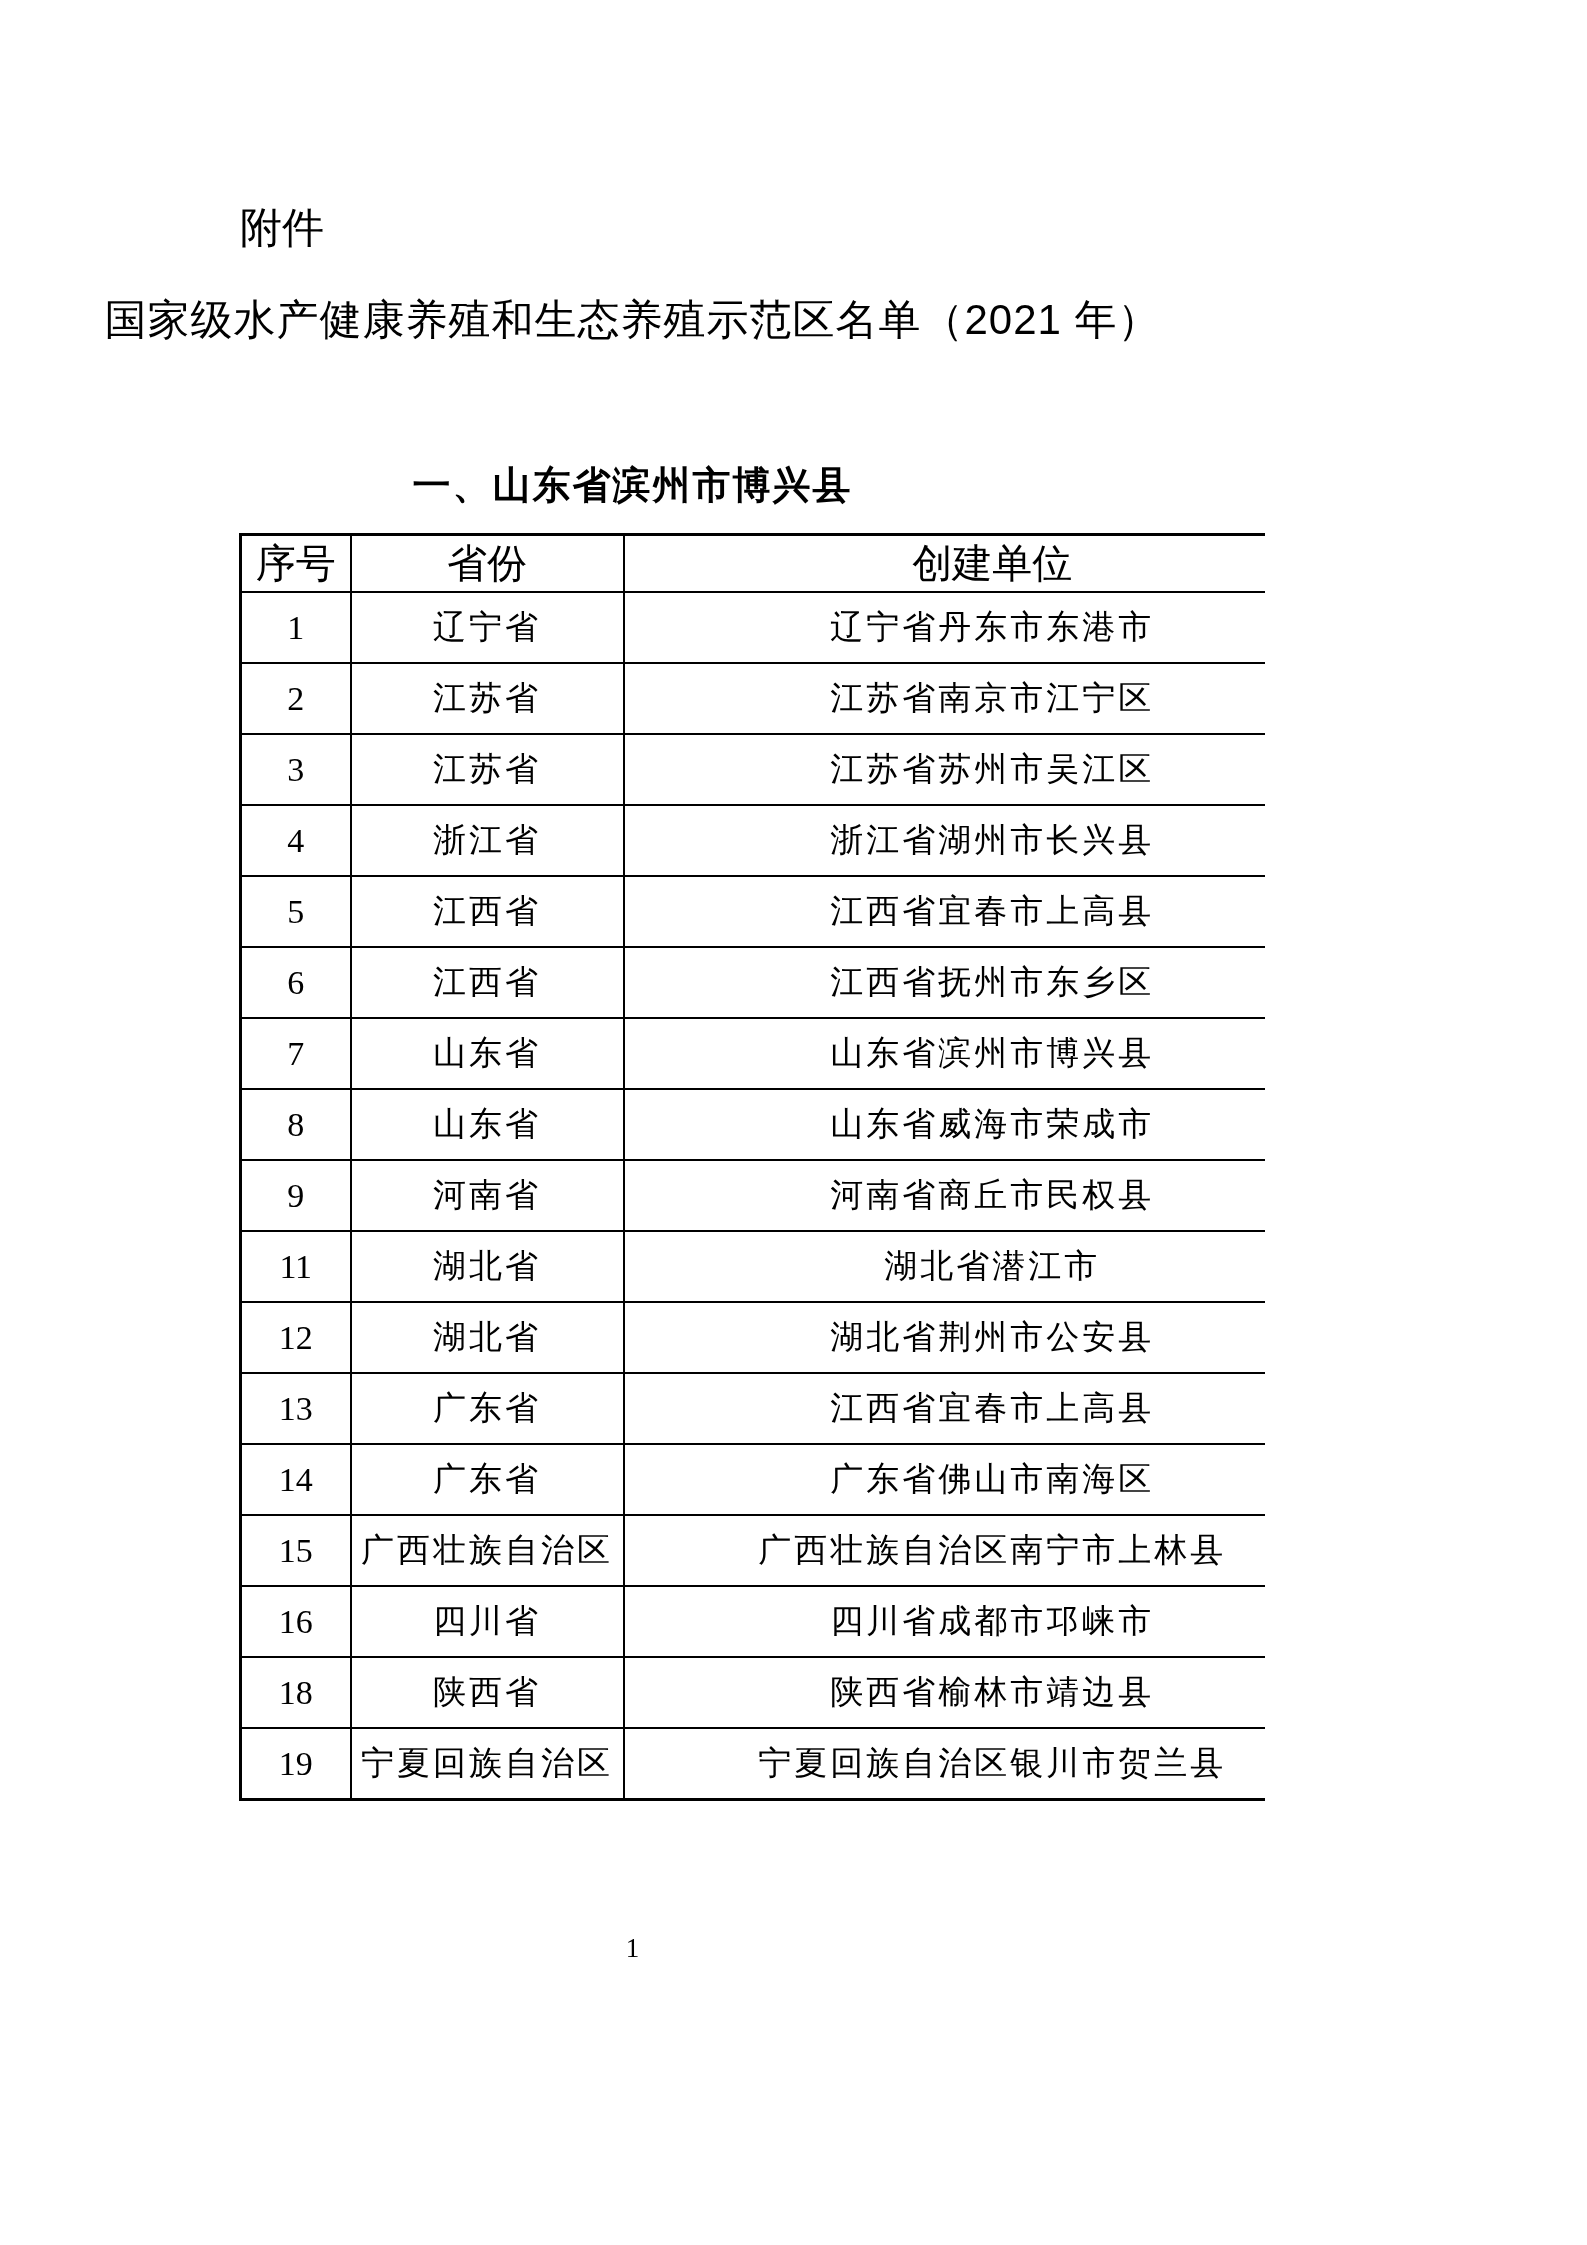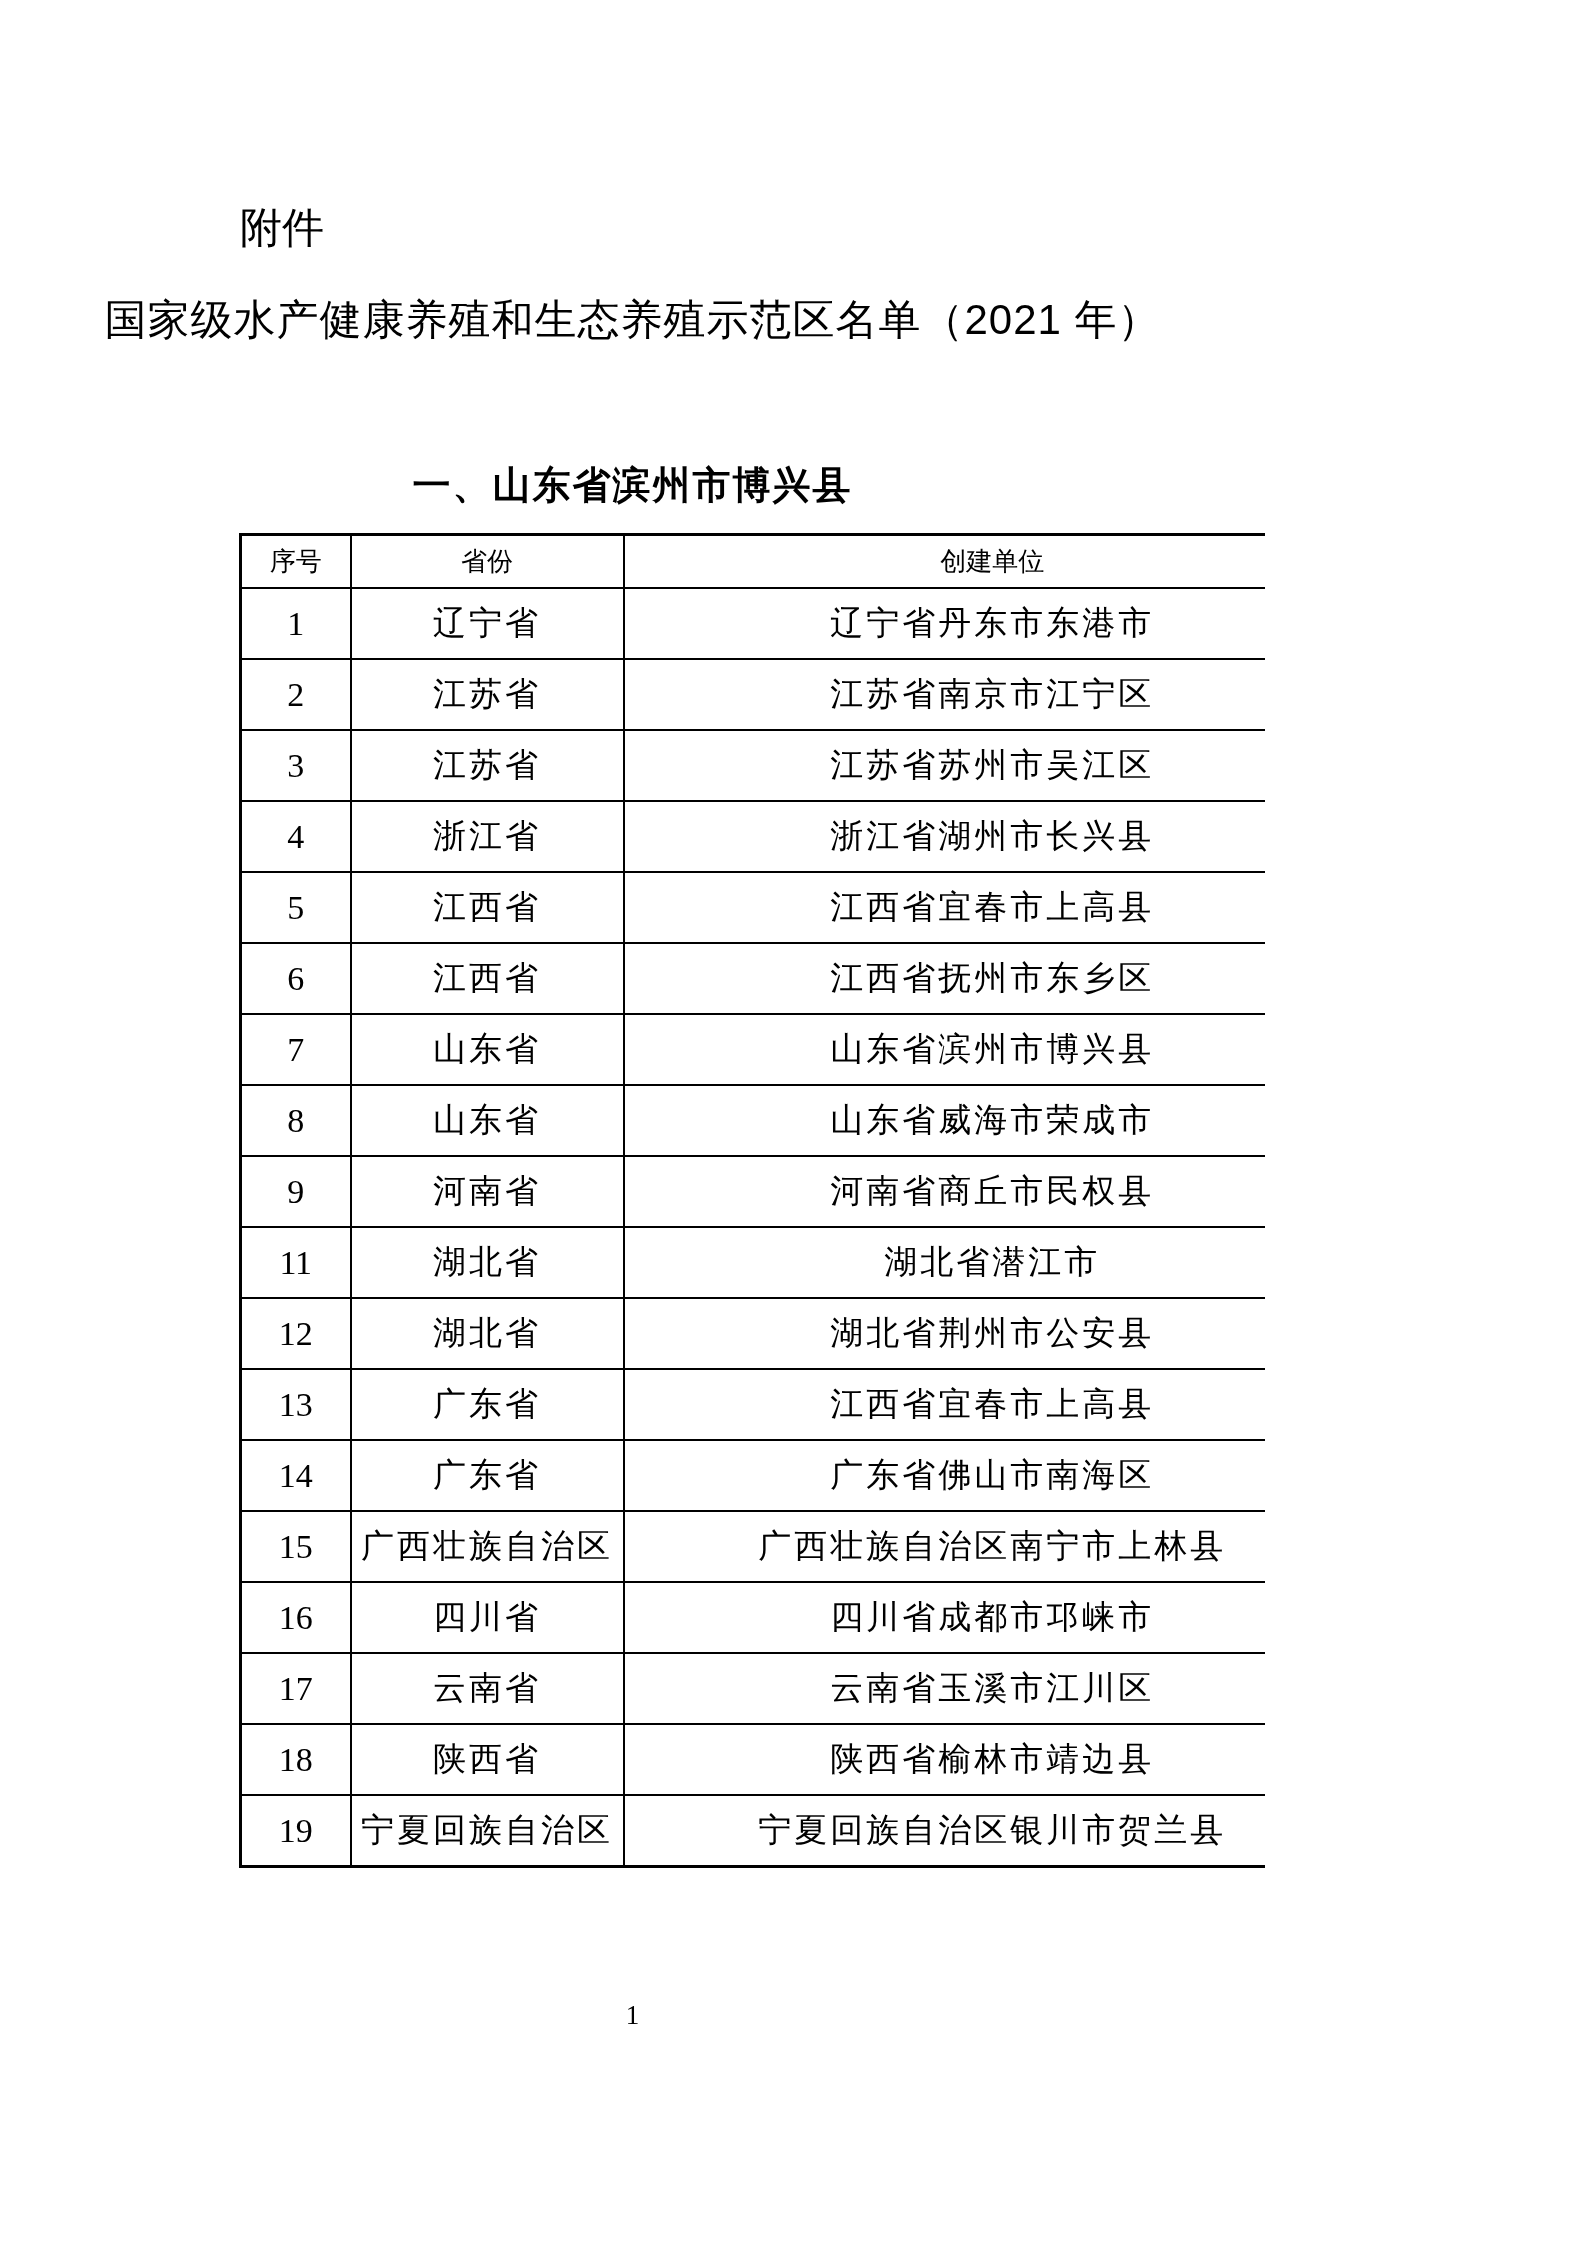--- a/index.html
+++ b/index.html
@@ -51,21 +51,21 @@
     width: 1121px;
     border: 3px solid #000000;
   }
   table.zones col.c-serial   { width: 110px; }
   table.zones col.c-province { width: 273px; }
   table.zones col.c-unit     { width: 738px; }
   table.zones th {
     border: 2px solid #000000;
     height: 51px;
     font-family: "Liberation Sans", "DejaVu Sans", sans-serif;
-    font-size: 26px;
+    font-size: 40px;
     font-weight: 400;
     text-align: center;
     vertical-align: middle;
     padding: 0;
   }
   table.zones td {
     border: 2px solid #000000;
     height: 69px;
     font-family: "Liberation Serif", "DejaVu Serif", serif;
     font-size: 33px;
@@ -180,25 +180,20 @@
           <td class="serial">15</td>
           <td>广西壮族自治区</td>
           <td>广西壮族自治区南宁市上林县</td>
         </tr>
         <tr>
           <td class="serial">16</td>
           <td>四川省</td>
           <td>四川省成都市邛崃市</td>
         </tr>
         <tr>
-          <td class="serial">17</td>
-          <td>云南省</td>
-          <td>云南省玉溪市江川区</td>
-        </tr>
-        <tr>
           <td class="serial">18</td>
           <td>陕西省</td>
           <td>陕西省榆林市靖边县</td>
         </tr>
         <tr>
           <td class="serial">19</td>
           <td>宁夏回族自治区</td>
           <td>宁夏回族自治区银川市贺兰县</td>
         </tr>
       </tbody>

